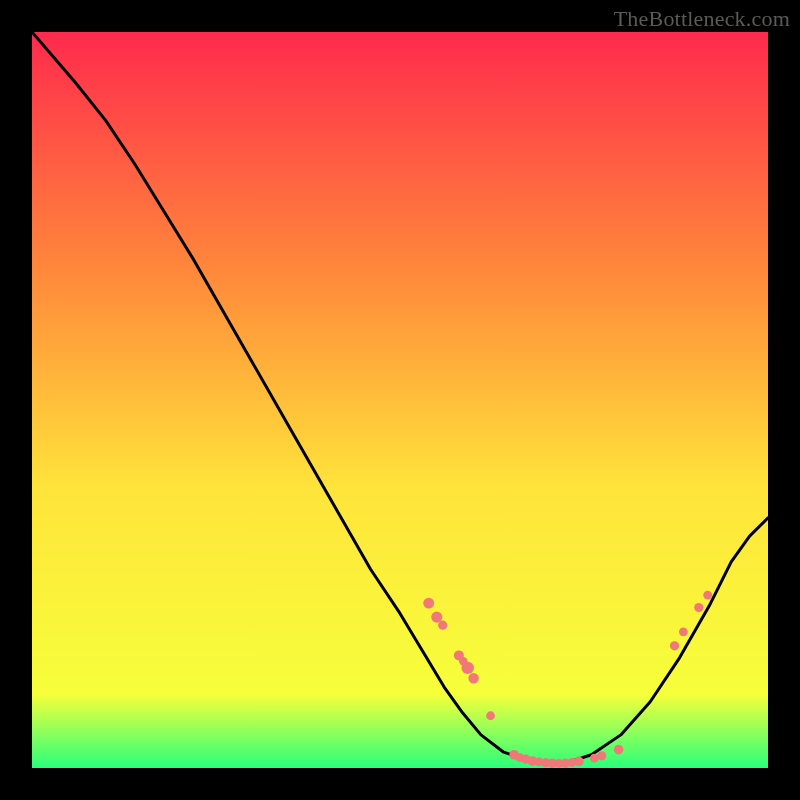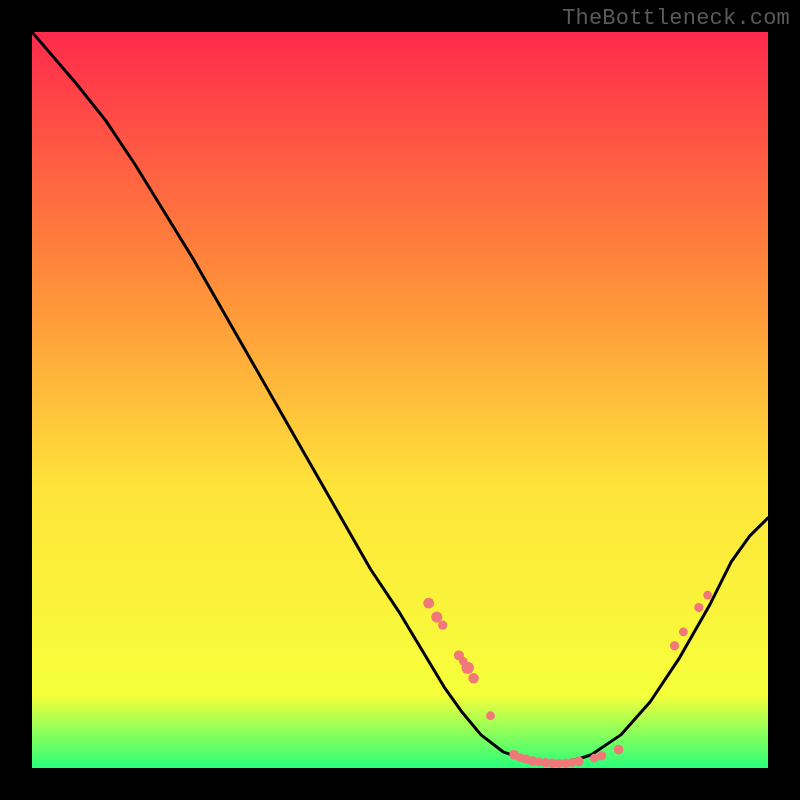--- a/index.html
+++ b/index.html
@@ -15,21 +15,21 @@
     position: absolute;
     left: 32px;
     top: 32px;
     width: 736px;
     height: 736px;
   }
   .watermark {
     position: absolute;
     top: 6px;
     right: 10px;
-    font-family: Liberation Mono, monospace;
+    font-family: Liberation Serif, serif;
     font-size: 22px;
     font-weight: 500;
     color: #5a5a5a;
     letter-spacing: 0.2px;
   }
   svg { display: block; }
 </style>
 </head>
 <body>
 

